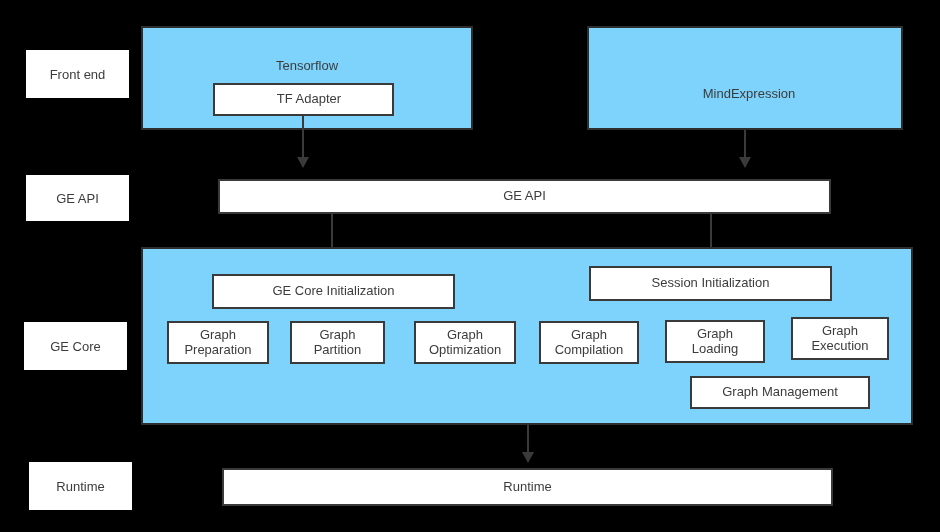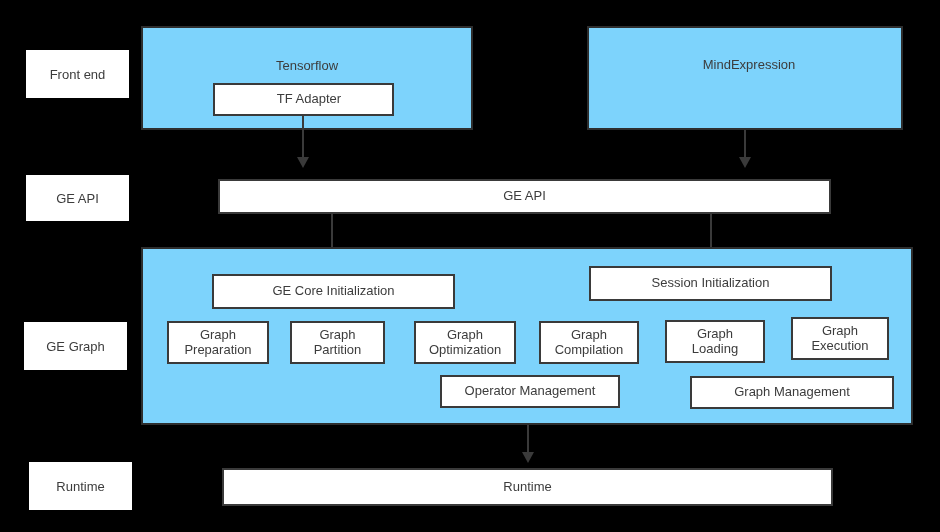--- a/index.html
+++ b/index.html
@@ -76,36 +76,36 @@
 
   <div class="plain" style="left:26px; top:50px; width:103px; height:48px;">
     <span>Front end</span>
   </div>
 
   <div class="plain" style="left:26px; top:175px; width:103px; height:46px;">
     <span>GE API</span>
   </div>
 
   <div class="plain" style="left:24px; top:322px; width:103px; height:48px;">
-    <span>GE Graph</span>
+    <span>GE Core</span>
   </div>
 
   <div class="plain" style="left:29px; top:462px; width:103px; height:48px;">
     <span>Runtime</span>
   </div>
 
   <div class="container-box" style="left:141px; top:26px; width:332px; height:104px;">
     <div class="container-title" style="top:30px;">Tensorflow</div>
   </div>
   <div class="box" style="left:213px; top:83px; width:181px; height:33px;padding-left:11px;">
     <span>TF Adapter</span>
   </div>
 
   <div class="container-box" style="left:587px; top:26px; width:316px; height:104px;">
-    <div class="container-title" style="top:29px;padding-left:8px;">MindExpression</div>
+    <div class="container-title" style="top:58px;padding-left:8px;">MindExpression</div>
   </div>
 
   <div class="arrow-line" style="left:302px; top:114px; height:47px;"></div>
   <div class="arrow-head" style="left:297px; top:157px;"></div>
 
   <div class="arrow-line" style="left:744px; top:130px; height:31px;"></div>
   <div class="arrow-head" style="left:739px; top:157px;"></div>
 
   <div class="box" style="left:218px; top:179px; width:613px; height:35px;">
     <span>GE API</span>
@@ -144,24 +144,21 @@
   </div>
   <div class="box" style="left:665px; top:320px; width:100px; height:43px;">
     <span>Graph
 Loading</span>
   </div>
   <div class="box" style="left:791px; top:317px; width:98px; height:43px;">
     <span>Graph
 Execution</span>
   </div>
 
-  <div class="box" style="left:440px; top:375px; width:180px; height:33px;">
-    <span>Operator Management</span>
-  </div>
-  <div class="box" style="left:690px; top:376px; width:204px; height:33px;">
+  <div class="box" style="left:690px; top:376px; width:180px; height:33px;">
     <span>Graph Management</span>
   </div>
 
   <div class="arrow-line" style="left:527px; top:425px; height:31px;"></div>
   <div class="arrow-head" style="left:522px; top:452px;"></div>
 
   <div class="box" style="left:222px; top:468px; width:611px; height:38px;">
     <span>Runtime</span>
   </div>
 

